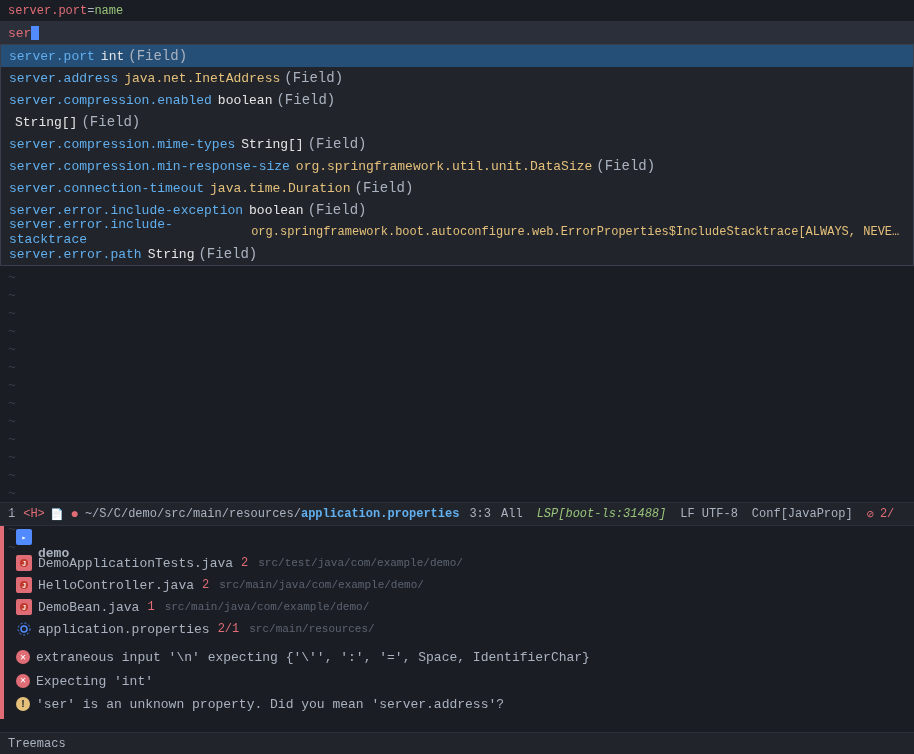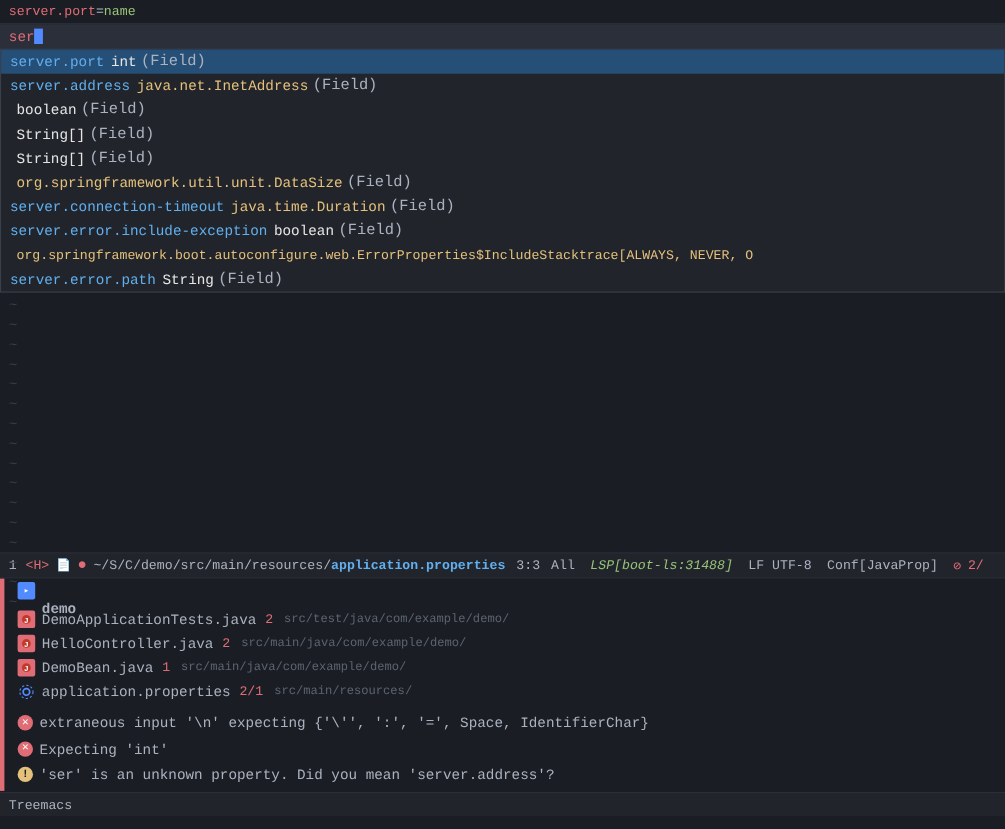--- a/index.html
+++ b/index.html
@@ -250,46 +250,50 @@
         <span class="ac-name">server.port</span>
         <span class="ac-type">int</span>
         <span class="ac-meta">(Field)</span>
       </div>
       <div class="autocomplete-item">
         <span class="ac-name">server.address</span>
         <span class="ac-long">java.net.InetAddress</span>
         <span class="ac-meta">(Field)</span>
       </div>
       <div class="autocomplete-item">
+        <span class="ac-name">server.compression.enabled</span>
         <span class="ac-type">boolean</span>
         <span class="ac-meta">(Field)</span>
       </div>
       <div class="autocomplete-item">
         <span class="ac-type">String[]</span>
         <span class="ac-meta">(Field)</span>
       </div>
       <div class="autocomplete-item">
+        <span class="ac-name">server.compression.mime-types</span>
         <span class="ac-type">String[]</span>
         <span class="ac-meta">(Field)</span>
       </div>
       <div class="autocomplete-item">
+        <span class="ac-name">server.compression.min-response-size</span>
         <span class="ac-long">org.springframework.util.unit.DataSize</span>
         <span class="ac-meta">(Field)</span>
       </div>
       <div class="autocomplete-item">
         <span class="ac-name">server.connection-timeout</span>
         <span class="ac-long">java.time.Duration</span>
         <span class="ac-meta">(Field)</span>
       </div>
       <div class="autocomplete-item">
         <span class="ac-name">server.error.include-exception</span>
         <span class="ac-type">boolean</span>
         <span class="ac-meta">(Field)</span>
       </div>
       <div class="autocomplete-item">
+        <span class="ac-name">server.error.include-stacktrace</span>
         <span class="ac-long" style="color:#e5c07b;font-size:12px;margin-left:6px;overflow:hidden;white-space:nowrap;text-overflow:ellipsis;max-width:700px;">org.springframework.boot.autoconfigure.web.ErrorProperties$IncludeStacktrace[ALWAYS, NEVER, O</span>
       </div>
       <div class="autocomplete-item">
         <span class="ac-name">server.error.path</span>
         <span class="ac-type">String</span>
         <span class="ac-meta">(Field)</span>
       </div>
     </div>
 
     <div class="tilde-lines">
@@ -416,18 +420,18 @@
           <div class="error-msg">
             <div class="error-circle yellow">!</div>
             <span class="error-text">'ser' is an unknown property. Did you mean 'server.address'?</span>
           </div>
 
         </div>
 
       </div>
     </div>
 
-    <div class="treemacs-bar" style="position:absolute;bottom:12px;width:100%;margin-top:36px;">
+    <div class="treemacs-bar" style="position:absolute;bottom:0;width:100%;margin-top:36px;">
       <span>Treemacs</span>
     </div>
   </div>
 
 </div>
 
 </body></html>

